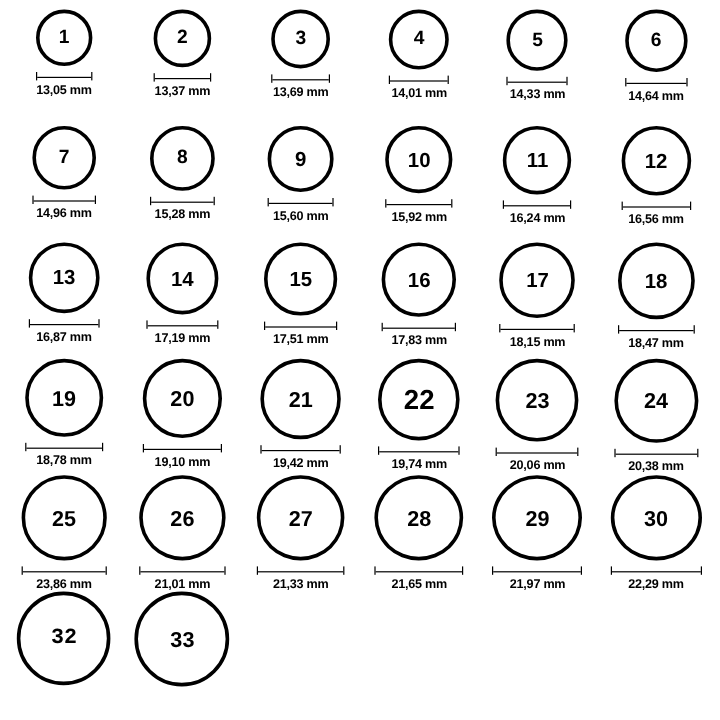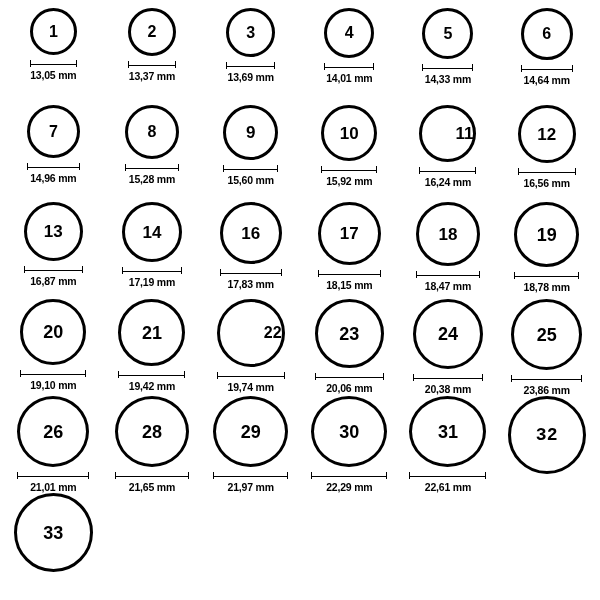--- a/index.html
+++ b/index.html
@@ -172,21 +172,21 @@
       <div class="cell">
         <div class="ring" style="width: 56px; height: 56px; font-size: 17px;">
           <span class="ring-label">10</span>
         </div>
         <div class="dim">
           <div class="dim-bar" style="width: 56px;"></div>
           <div class="dim-text">15,92 mm</div>
         </div>
       </div>
       <div class="cell">
-        <div class="ring" style="width: 57px; height: 57px; font-size: 17px; justify-content: flex-end;">
+        <div class="ring" style="width: 57px; height: 57px; font-size: 17px;">
           <span class="ring-label">11</span>
         </div>
         <div class="dim">
           <div class="dim-bar" style="width: 57px;"></div>
           <div class="dim-text">16,24 mm</div>
         </div>
       </div>
       <div class="cell">
         <div class="ring" style="width: 58px; height: 58px; font-size: 17px;">
           <span class="ring-label">12</span>
@@ -208,20 +208,29 @@
       <div class="cell">
         <div class="ring" style="width: 60px; height: 60px; font-size: 17px;">
           <span class="ring-label">14</span>
         </div>
         <div class="dim">
           <div class="dim-bar" style="width: 60px;"></div>
           <div class="dim-text">17,19 mm</div>
         </div>
       </div>
       <div class="cell">
+        <div class="ring" style="width: 61px; height: 61px; font-size: 17px;">
+          <span class="ring-label">15</span>
+        </div>
+        <div class="dim">
+          <div class="dim-bar" style="width: 61px;"></div>
+          <div class="dim-text">17,51 mm</div>
+        </div>
+      </div>
+      <div class="cell">
         <div class="ring" style="width: 62px; height: 62px; font-size: 17px;">
           <span class="ring-label">16</span>
         </div>
         <div class="dim">
           <div class="dim-bar" style="width: 62px;"></div>
           <div class="dim-text">17,83 mm</div>
         </div>
       </div>
       <div class="cell">
         <div class="ring" style="width: 63px; height: 63px; font-size: 17px;">
@@ -262,21 +271,21 @@
       <div class="cell">
         <div class="ring" style="width: 67px; height: 67px; font-size: 18px;">
           <span class="ring-label">21</span>
         </div>
         <div class="dim">
           <div class="dim-bar" style="width: 67px;"></div>
           <div class="dim-text">19,42 mm</div>
         </div>
       </div>
       <div class="cell">
-        <div class="ring" style="width: 68px; height: 68px; font-size: 16px; justify-content: flex-end;">
+        <div class="ring" style="width: 68px; height: 68px; font-size: 23px;">
           <span class="ring-label">22</span>
         </div>
         <div class="dim">
           <div class="dim-bar" style="width: 68px;"></div>
           <div class="dim-text">19,74 mm</div>
         </div>
       </div>
       <div class="cell">
         <div class="ring" style="width: 69px; height: 69px; font-size: 18px;">
           <span class="ring-label">23</span>
@@ -307,20 +316,29 @@
       <div class="cell">
         <div class="ring" style="width: 72px; height: 72px; font-size: 18px;">
           <span class="ring-label">26</span>
         </div>
         <div class="dim">
           <div class="dim-bar" style="width: 72px;"></div>
           <div class="dim-text">21,01 mm</div>
         </div>
       </div>
       <div class="cell">
+        <div class="ring" style="width: 73px; height: 73px; font-size: 18px;">
+          <span class="ring-label">27</span>
+        </div>
+        <div class="dim">
+          <div class="dim-bar" style="width: 73px;"></div>
+          <div class="dim-text">21,33 mm</div>
+        </div>
+      </div>
+      <div class="cell">
         <div class="ring" style="width: 74px; height: 74px; font-size: 18px;">
           <span class="ring-label">28</span>
         </div>
         <div class="dim">
           <div class="dim-bar" style="width: 74px;"></div>
           <div class="dim-text">21,65 mm</div>
         </div>
       </div>
       <div class="cell">
         <div class="ring" style="width: 75px; height: 75px; font-size: 18px;">
@@ -331,29 +349,20 @@
           <div class="dim-text">21,97 mm</div>
         </div>
       </div>
       <div class="cell">
         <div class="ring" style="width: 76px; height: 76px; font-size: 18px;">
           <span class="ring-label">30</span>
         </div>
         <div class="dim">
           <div class="dim-bar" style="width: 76px;"></div>
           <div class="dim-text">22,29 mm</div>
-        </div>
-      </div>
-      <div class="cell">
-        <div class="ring" style="width: 77px; height: 77px; font-size: 18px;">
-          <span class="ring-label">31</span>
-        </div>
-        <div class="dim">
-          <div class="dim-bar" style="width: 77px;"></div>
-          <div class="dim-text">22,61 mm</div>
         </div>
       </div>
       <div class="cell">
         <div class="ring" style="width: 78px; height: 78px; font-size: 18px; font-family: Liberation Mono, monospace;">
           <span class="ring-label">32</span>
         </div>
       </div>
       <div class="cell">
         <div class="ring" style="width: 79px; height: 79px; font-size: 18px;">
           <span class="ring-label">33</span>

